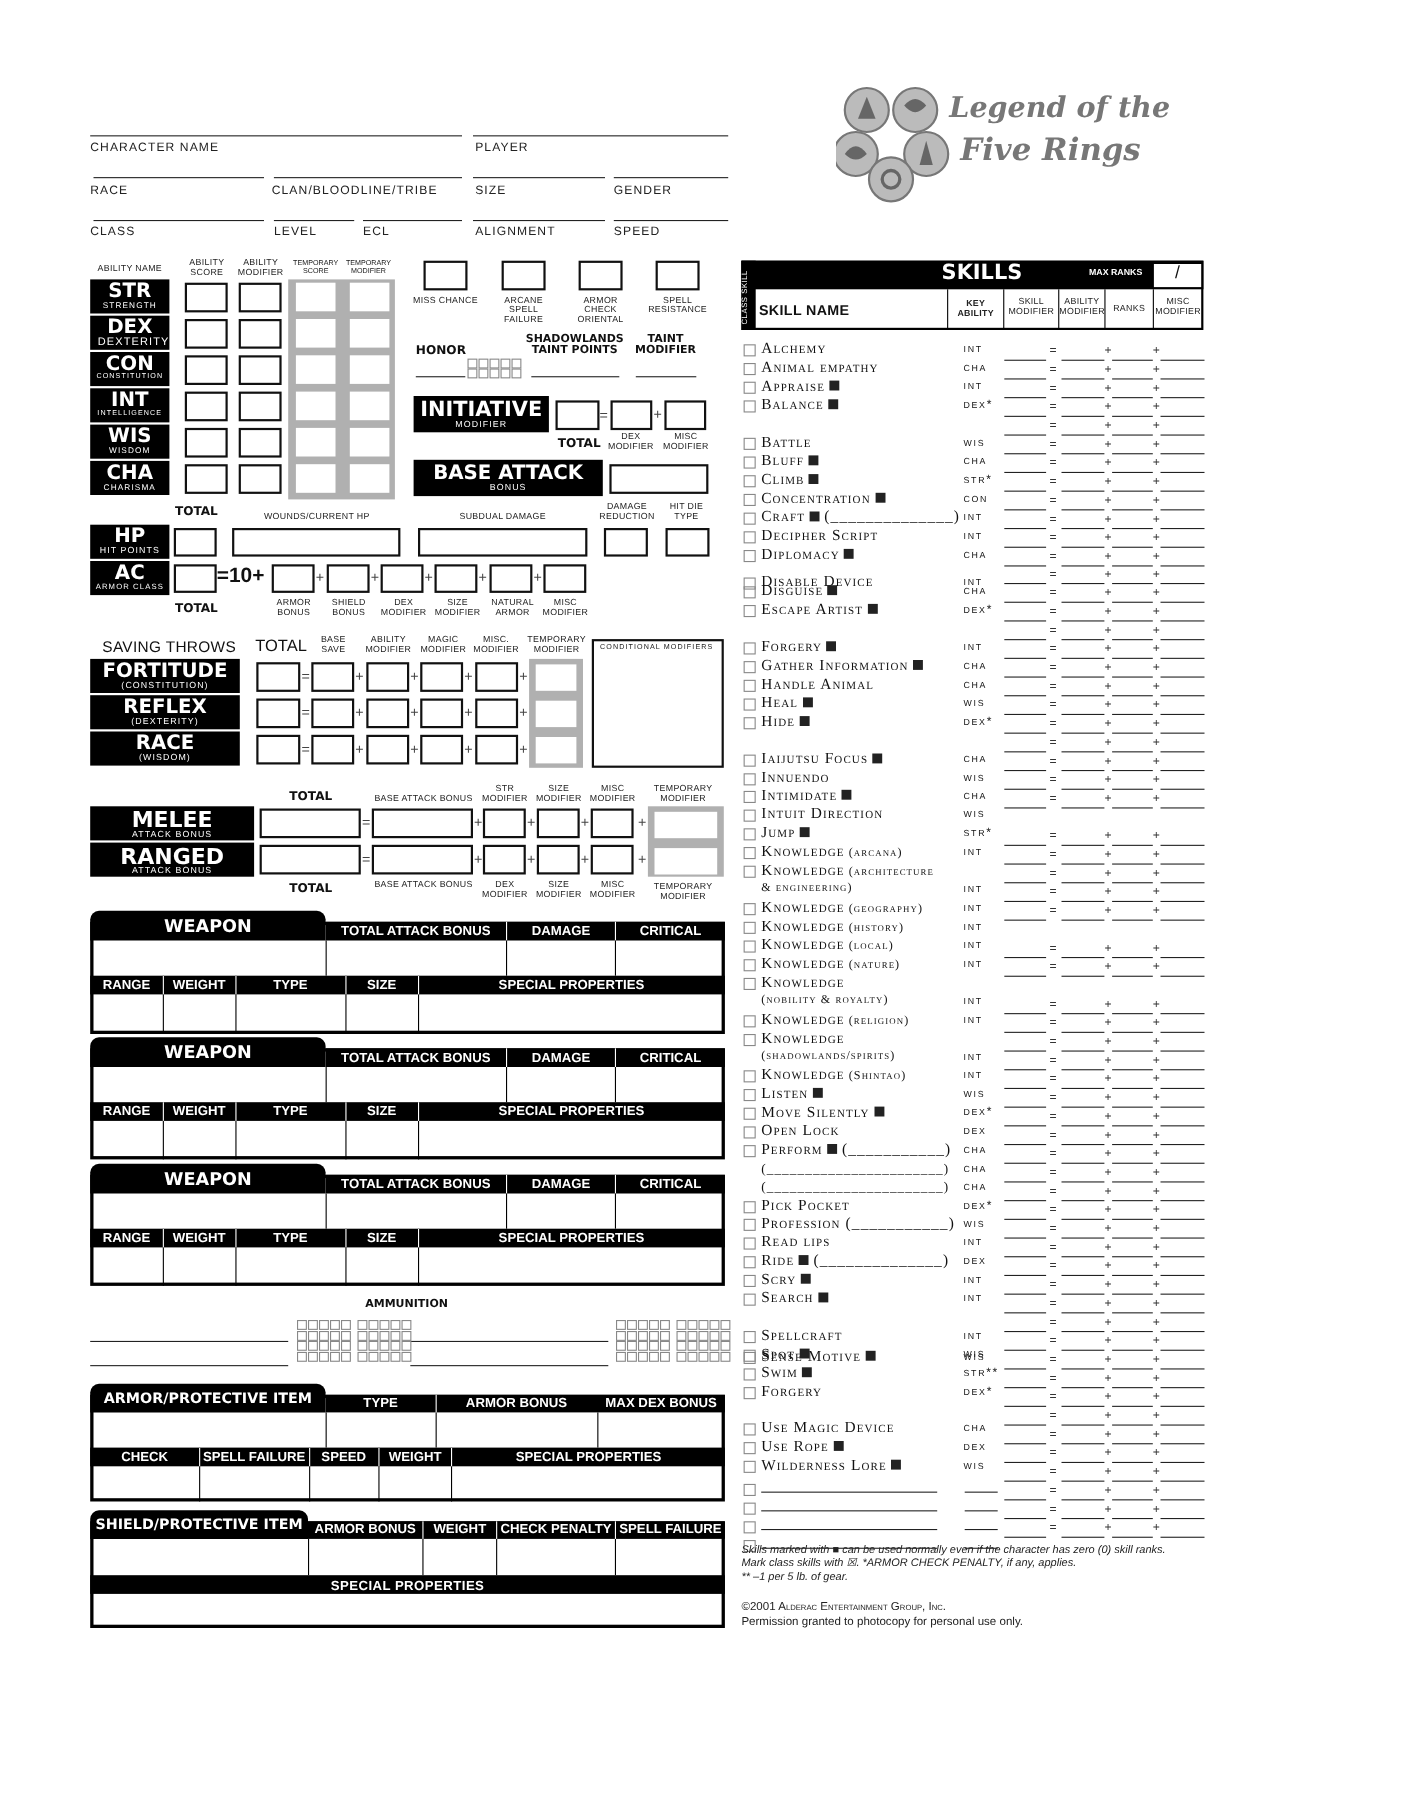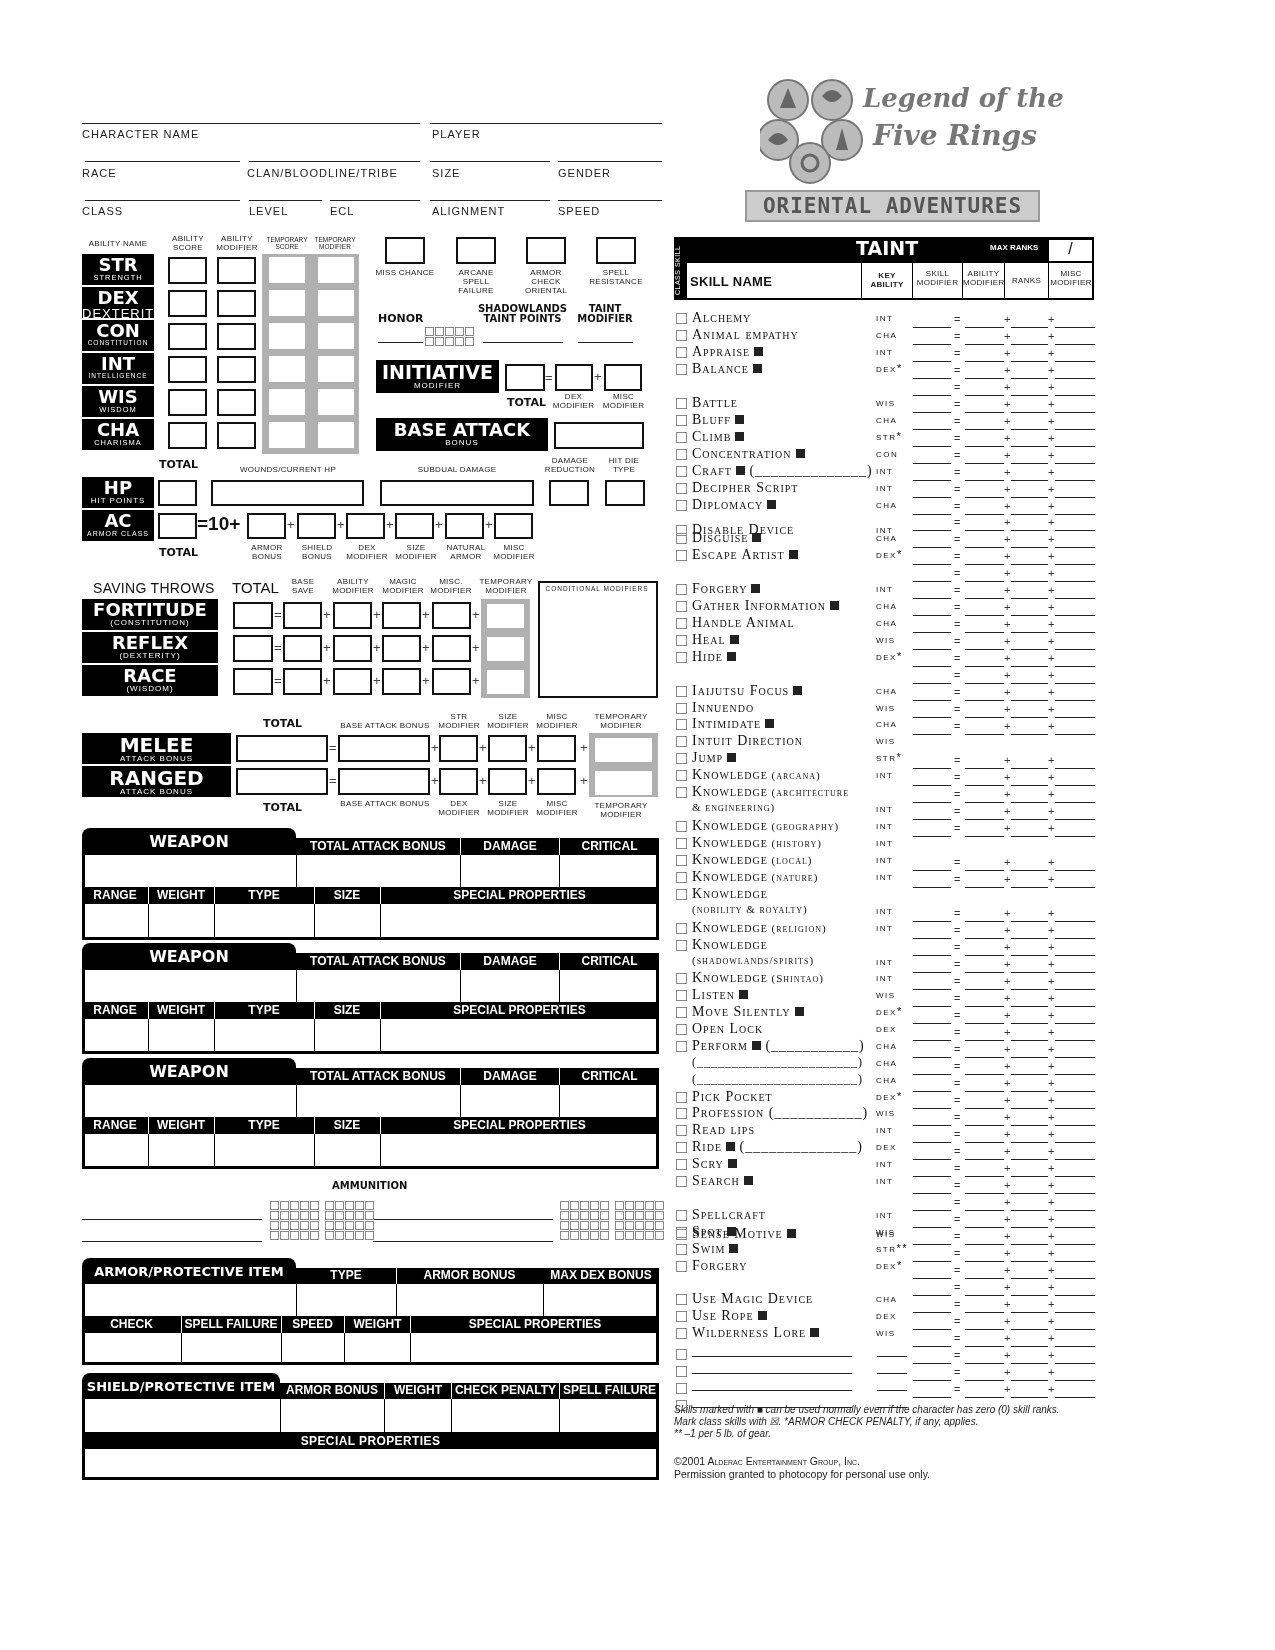--- a/index.html
+++ b/index.html
@@ -70,21 +70,20 @@
     <circle cx="82" cy="62" r="20" fill="#bbb" stroke="#777" stroke-width="2"></circle>
     <circle cx="50" cy="85" r="20" fill="#bbb" stroke="#777" stroke-width="2"></circle>
     <path d="M20 30 L28 10 L36 30 Z" fill="#666"></path>
     <path d="M62 18 Q72 6 82 18 Q72 30 62 18" fill="#666"></path>
     <path d="M8 62 Q18 48 28 62 Q18 72 8 62" fill="#666"></path>
     <path d="M76 72 L82 50 L88 72 Z" fill="#666"></path>
     <circle cx="50" cy="85" r="8" fill="none" stroke="#666" stroke-width="3"></circle>
   </svg>
   <div class="abs" style="left:118px;top:8px;font-family:'DejaVu Serif',serif;font-style:italic;font-weight:bold;font-size:26px;color:#777;white-space:nowrap;">Legend of the</div>
   <div class="abs" style="left:128px;top:44px;font-family:'DejaVu Serif',serif;font-style:italic;font-weight:bold;font-size:28px;color:#777;white-space:nowrap;">Five Rings</div>
-  <div class="abs" style="left:0px;top:115px;width:295px;height:32px;background:#ccc;border:2px solid #999;display:flex;align-items:center;justify-content:center;font-family:'DejaVu Sans Mono',monospace;font-weight:bold;font-size:21px;color:#555;letter-spacing:1px;">ORIENTAL ADVENTURES</div>
 </div>
 
 <div>
   <div class="abs tiny" style="left:82px;top:239px;width:72px;">ABILITY NAME</div>
   <div class="abs tiny" style="left:168px;top:234px;width:40px;">ABILITY SCORE</div>
   <div class="abs tiny" style="left:216px;top:234px;width:42px;">ABILITY MODIFIER</div>
   <div class="abs micro" style="left:264px;top:236px;width:46px;">TEMPORARY SCORE</div>
   <div class="abs micro" style="left:312px;top:236px;width:46px;">TEMPORARY MODIFIER</div>
 
   <div class="abs" style="left:262px;top:254px;width:97px;height:200px;background:#b0b0b0;"></div>
@@ -94,21 +93,21 @@
         <span class="big" style="font-size:18px;padding-top:2px;">STR</span>
         <span class="sub" style="font-size:7.5px;">STRENGTH</span>
       </div>
       <div class="box" style="left:168px;top:257px;width:39px;height:27px;"></div>
       <div class="box" style="left:217px;top:257px;width:39px;height:27px;"></div>
       <div class="gbox" style="left:269px;top:257px;width:36px;height:26px;"></div>
       <div class="gbox" style="left:318px;top:257px;width:36px;height:26px;"></div>
 
       <div class="blk" style="left:82px;top:287px;width:72px;height:31px;">
         <span class="big" style="font-size:18px;padding-top:2px;">DEX</span>
-        <span class="sub" style="font-size:13px;">DEXTERITY</span>
+        <span class="sub" style="font-size:10px;text-align:right;">DEXTERITY</span>
       </div>
       <div class="box" style="left:168px;top:290px;width:39px;height:27px;"></div>
       <div class="box" style="left:217px;top:290px;width:39px;height:27px;"></div>
       <div class="gbox" style="left:269px;top:290px;width:36px;height:26px;"></div>
       <div class="gbox" style="left:318px;top:290px;width:36px;height:26px;"></div>
 
       <div class="blk" style="left:82px;top:320px;width:72px;height:31px;">
         <span class="big" style="font-size:18px;padding-top:2px;">CON</span>
         <span class="sub" style="font-size:6.5px;">CONSTITUTION</span>
       </div>
@@ -515,21 +514,21 @@
   <div class="abs" style="left:85px;top:1399px;width:195px;height:33px;"></div>
   <div class="wbar" style="left:82px;top:1432px;width:577px;height:17px;">SPECIAL PROPERTIES</div>
   <div class="abs" style="left:85px;top:1449px;width:571px;height:28px;"></div>
 </div>
 
 <div>
   <div class="abs" style="left:674px;top:237px;width:420px;height:63px;border:2px solid #000;"></div>
   <div class="abs" style="left:674px;top:237px;width:420px;height:26px;background:#000;"></div>
   <div class="abs" style="left:674px;top:237px;width:13px;height:63px;background:#000;"></div>
   <div class="abs" style="left:674px;top:295px;width:13px;transform-origin:0 0;transform:rotate(-90deg);color:#fff;font-size:7px;white-space:nowrap;letter-spacing:.5px;">CLASS SKILL</div>
-  <div class="abs hdr" style="left:856px;top:237px;font-size:19px;color:#fff;">TAINT</div>
+  <div class="abs hdr" style="left:856px;top:237px;font-size:19px;color:#fff;">SKILLS</div>
   <div class="abs" style="left:990px;top:243px;font-size:8px;font-weight:bold;color:#fff;">MAX RANKS</div>
   <div class="abs" style="left:1049px;top:240px;width:43px;height:21px;background:#fff;text-align:center;font-size:16px;">/</div>
 
   <div class="abs bold" style="left:690px;top:274px;font-size:13px;letter-spacing:.3px;">SKILL NAME</div>
   <div class="vline" style="left:861px;top:263px;height:37px;"></div>
   <div class="vline" style="left:912px;top:263px;height:37px;"></div>
   <div class="vline" style="left:962px;top:263px;height:37px;"></div>
   <div class="vline" style="left:1004px;top:263px;height:37px;"></div>
   <div class="vline" style="left:1048px;top:263px;height:37px;"></div>
   <div class="abs tiny" style="left:862px;top:271px;width:50px;font-weight:bold;">KEY ABILITY</div>

